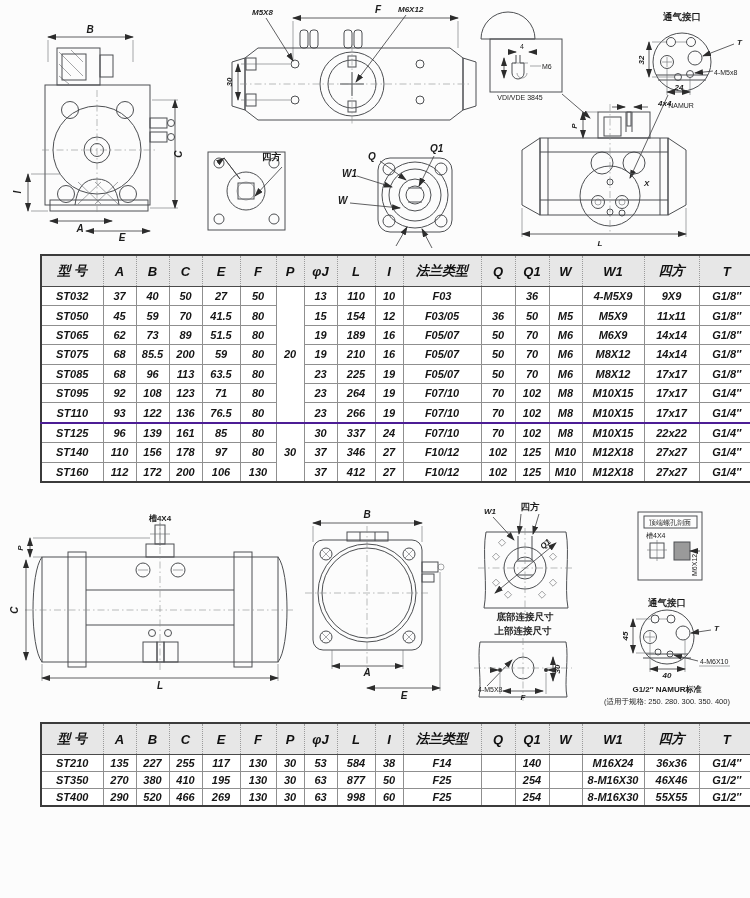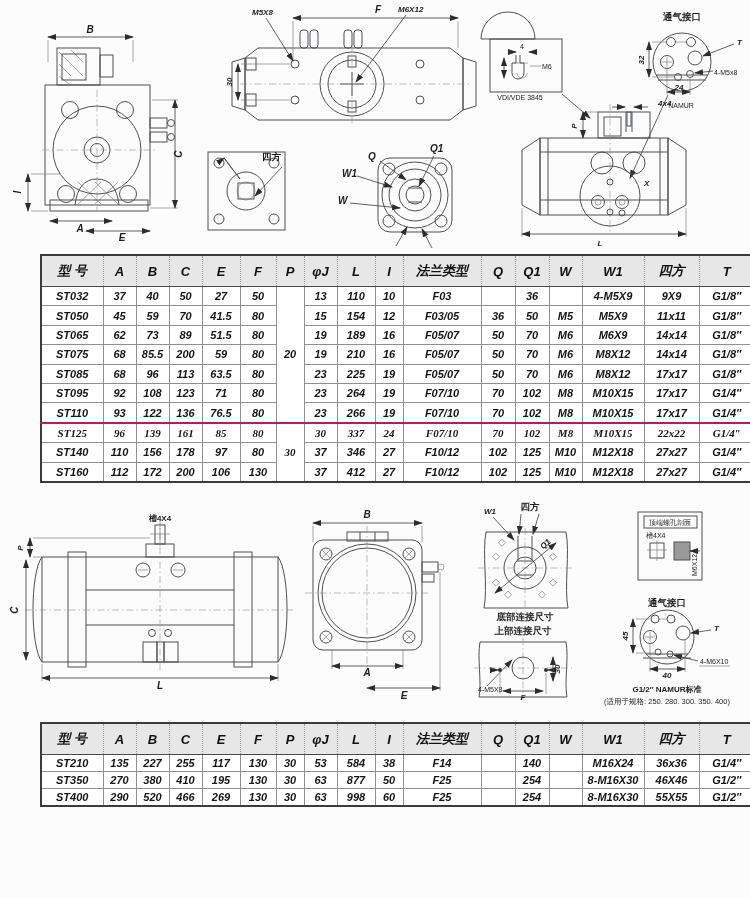--- a/index.html
+++ b/index.html
@@ -23,21 +23,21 @@
              border:2px solid #3b3b3b;background:#fff;}
   table.spec th{background:#e7e7e7;border-right:1px dotted #9b9b9b;
                 border-bottom:1.5px solid #4a4a4a;border-left:1px dotted #9b9b9b;
                 font:italic bold 13px "Liberation Sans",sans-serif;color:#111;
                 height:30px;padding:0 1px;}
   table.spec td{border:1px solid #8f8f8f;text-align:center;color:#151515;
                 font:italic bold 11px "Liberation Sans",sans-serif;
                 padding:0 1px;white-space:nowrap;overflow:hidden;}
   #table1 td{height:18.4px;}
   #table2 td{height:16.1px;}
-  #table1 tr.thick td{border-top:2px solid #be185d;font-family:Liberation Serif, serif;}
+  #table1 tr.thick td{border-top:2px solid #4c1d95;}
   td.pcell{border:1px solid #8f8f8f;}
 </style>
 </head>
 <body>
 
 <div class="abs" style="top:0;left:0;">
 <svg width="750" height="252" viewBox="0 0 750 252">
   <defs>
     <marker id="ar" markerWidth="9" markerHeight="8" refX="8" refY="3" orient="auto-start-reverse" markerUnits="userSpaceOnUse">
       <path d="M0,0L9,3L0,6Z" fill="#2c2c2c"></path>

